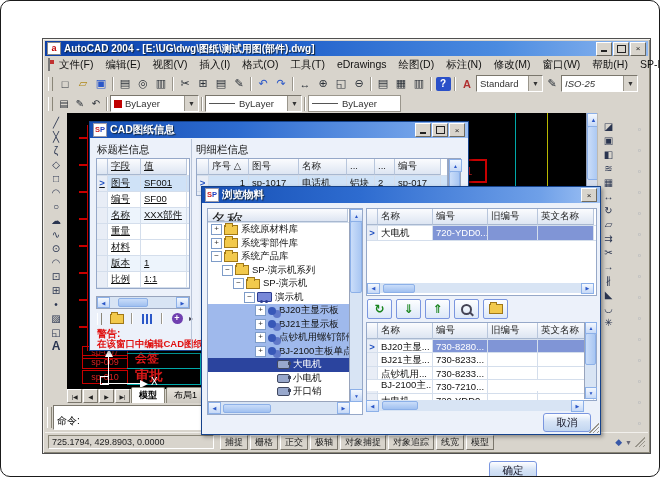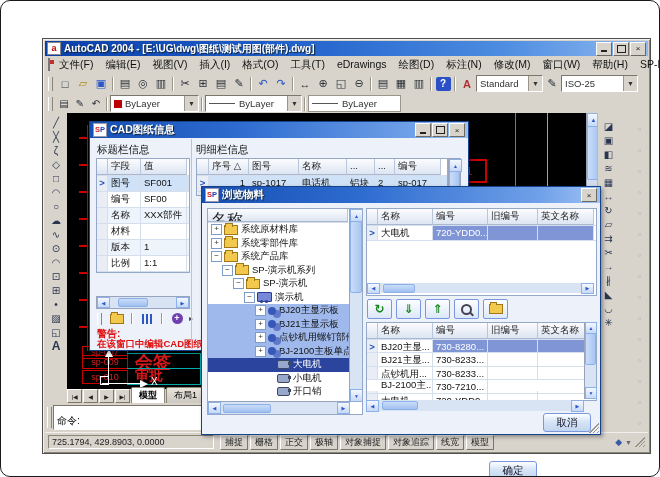--- a/index.html
+++ b/index.html
@@ -196,21 +196,21 @@
             <span class="helpbtn">?</span>
           </span>
         </span>
       <span class="tbsep"></span>
       <span class="tbtn" style="color:#B03030;font-weight:bold;">A</span>
       <span class="combo" style="width:62px;">
         <span>Standard</span>
           <span class="dd">▼</span>
       </span>
       <span class="tbtn">✎</span>
-      <span class="combo" style="width:72px;">
+      <span class="combo" style="width:72px;font-style:italic;">
         <span>ISO-25</span>
           <span class="dd">▼</span>
       </span>
     </div>
 
     <div class="abs tb2 tbrow">
       <span class="grip"></span>
       <span class="tbtn small">▤</span>
       <span class="tbtn small">✎</span>
       <span class="tbtn small">↶</span>
@@ -267,21 +267,21 @@
             <div class="abs redline" style="left: 12px; top: 105px; width: 9px; height: 2px;"></div>
             <div class="abs redline" style="left: 12px; top: 132px; width: 9px; height: 2px;"></div>
             <div class="abs redline" style="left: 12px; top: 159px; width: 9px; height: 2px;"></div>
             <div class="abs redline" style="left: 12px; top: 186px; width: 9px; height: 2px;"></div>
             <div class="abs redline" style="left: 12px; top: 213px; width: 9px; height: 2px;"></div>
           </div>
 
         <div class="abs redbox" style="left:15px;top:233px;width:44px;height:11px;">sp-007</div>
         <div class="abs redbox" style="left:15px;top:242px;width:44px;height:12px;line-height:12px;">sp-009</div>
         <div class="abs redbox" style="left:15px;top:257px;width:44px;height:12px;line-height:12px;">sp-010</div>
-        <div class="abs redtxt" style="left:68px;top:237px;font-size:18px;">会签</div>
+        <div class="abs redtxt" style="left:68px;top:237px;font-size:12px;">会签</div>
         <div class="abs redtxt" style="left:68px;top:254px;font-size:14px;">审批</div>
         <div class="abs cyanline" style="left:60px;top:240px;width:76px;height:1px;"></div>
         <div class="abs cyanline" style="left:60px;top:255px;width:76px;height:1px;"></div>
         <div class="abs cyanline" style="left:60px;top:271px;width:76px;height:1px;"></div>
         <div class="abs cyanline" style="left:133px;top:240px;width:1px;height:32px;"></div>
 
         <div class="abs ucs-tri-up" style="left:38px;top:236px;"></div>
         <div class="abs white" style="left:41px;top:244px;width:1px;height:27px;"></div>
         <div class="abs white" style="left:35px;top:270px;width:38px;height:1px;"></div>
         <div class="abs ucs-tri-right" style="left:73px;top:267px;"></div>
@@ -380,40 +380,45 @@
       <span class="dbtn">
           <span class="bar"></span>
         </span>
       <span class="dbtn">
           <span class="box"></span>
         </span>
       <span class="dbtn">×</span>
     </div>
 
     <div class="abs seclabel" style="left:7px;top:21px;">标题栏信息</div>
-    <div class="abs grid" id="info-grid" style="left:6px;top:36px;width:92px;">
+    <div class="abs grid" id="info-grid" style="left:6px;top:36px;width:92px;text-decoration:underline;">
         <div class="grow ghead">
           <span class="gcell" style="width: 11px;"></span>
           <span class="gcell" style="width: 33px;">字段</span>
           <span class="gcell" style="width: 46px;">值</span>
         </div>
         <div class="grow rowcur" style="height: 15px;">
           <span class="gcell gmark" style="width: 11px;">&gt;</span>
           <span class="gcell" style="width: 33px;">图号</span>
           <span class="gcell" style="width: 46px;">SF001</span>
         </div>
         <div class="grow" style="height: 15px;">
           <span class="gcell gmark" style="width: 11px;"></span>
           <span class="gcell" style="width: 33px;">编号</span>
           <span class="gcell" style="width: 46px;">SF00</span>
         </div>
         <div class="grow rowalt" style="height: 15px;">
           <span class="gcell gmark" style="width: 11px;"></span>
           <span class="gcell" style="width: 33px;">名称</span>
           <span class="gcell" style="width: 46px;">XXX部件</span>
+        </div>
+        <div class="grow" style="height: 15px;">
+          <span class="gcell gmark" style="width: 11px;"></span>
+          <span class="gcell" style="width: 33px;">重量</span>
+          <span class="gcell" style="width: 46px;"></span>
         </div>
         <div class="grow" style="height: 15px;">
           <span class="gcell gmark" style="width: 11px;"></span>
           <span class="gcell" style="width: 33px;">材料</span>
           <span class="gcell" style="width: 46px;"></span>
         </div>
         <div class="grow rowalt" style="height: 15px;">
           <span class="gcell gmark" style="width: 11px;"></span>
           <span class="gcell" style="width: 33px;">版本</span>
           <span class="gcell" style="width: 46px;">1</span>

